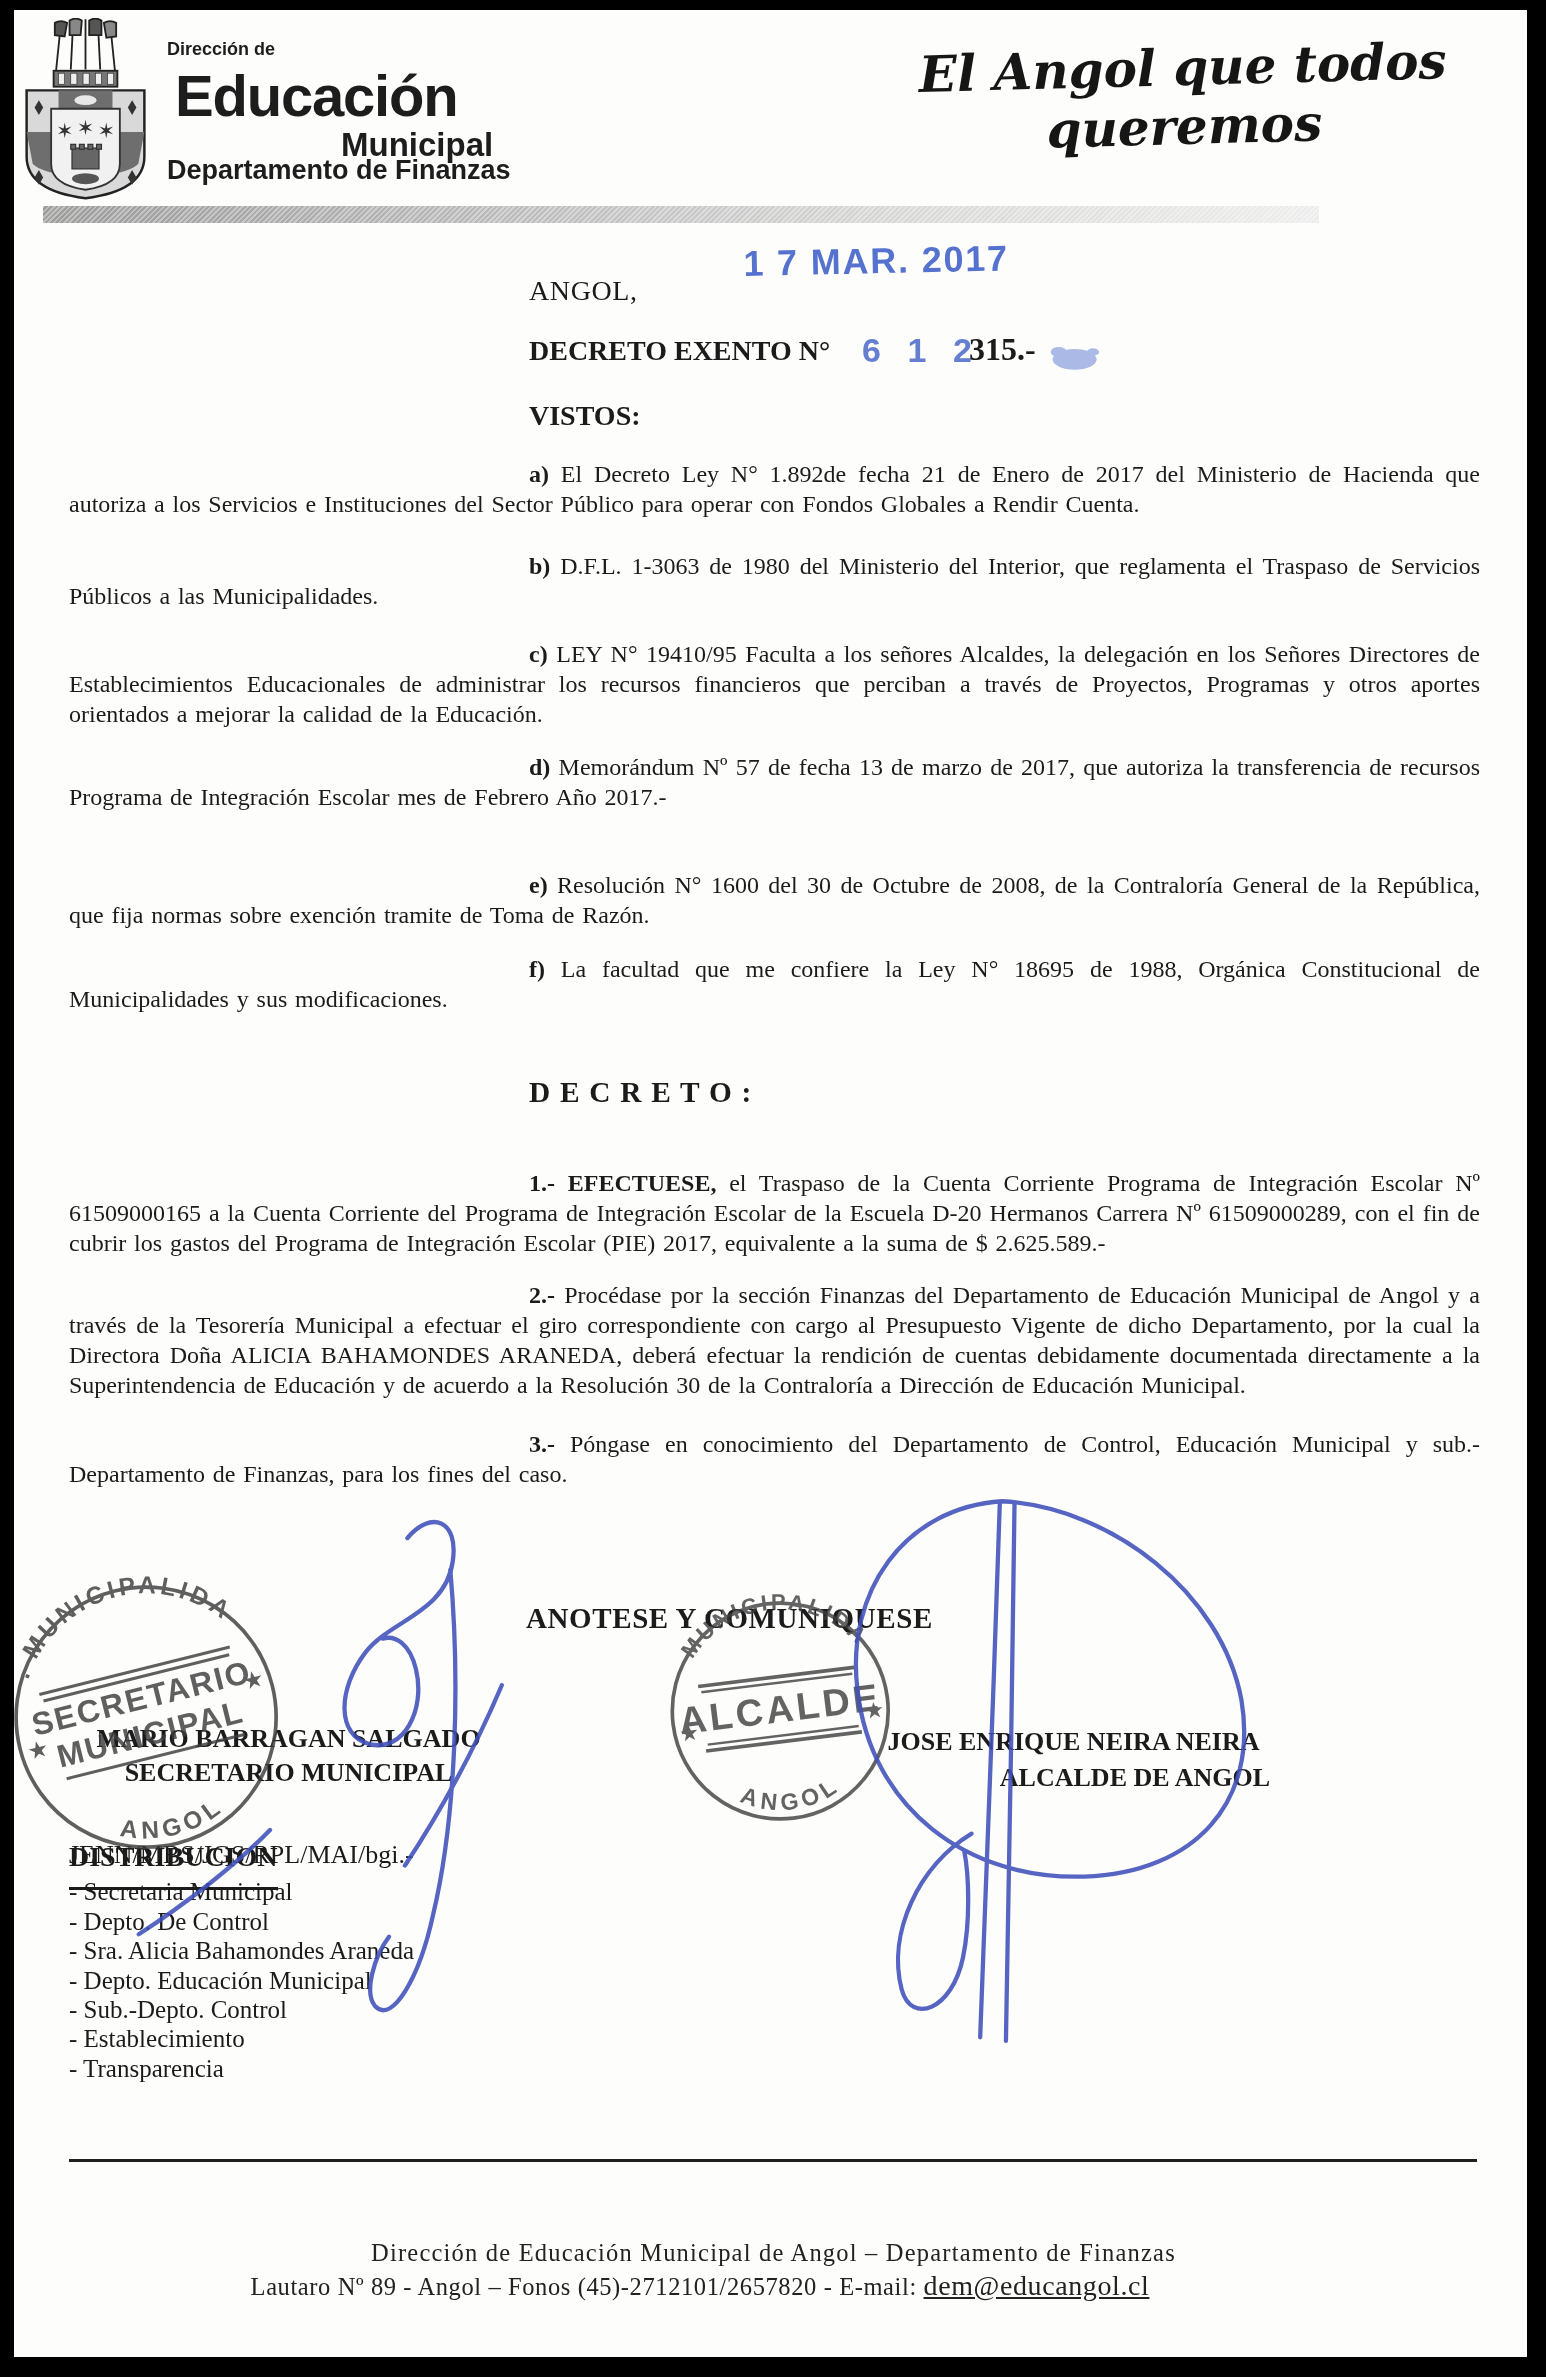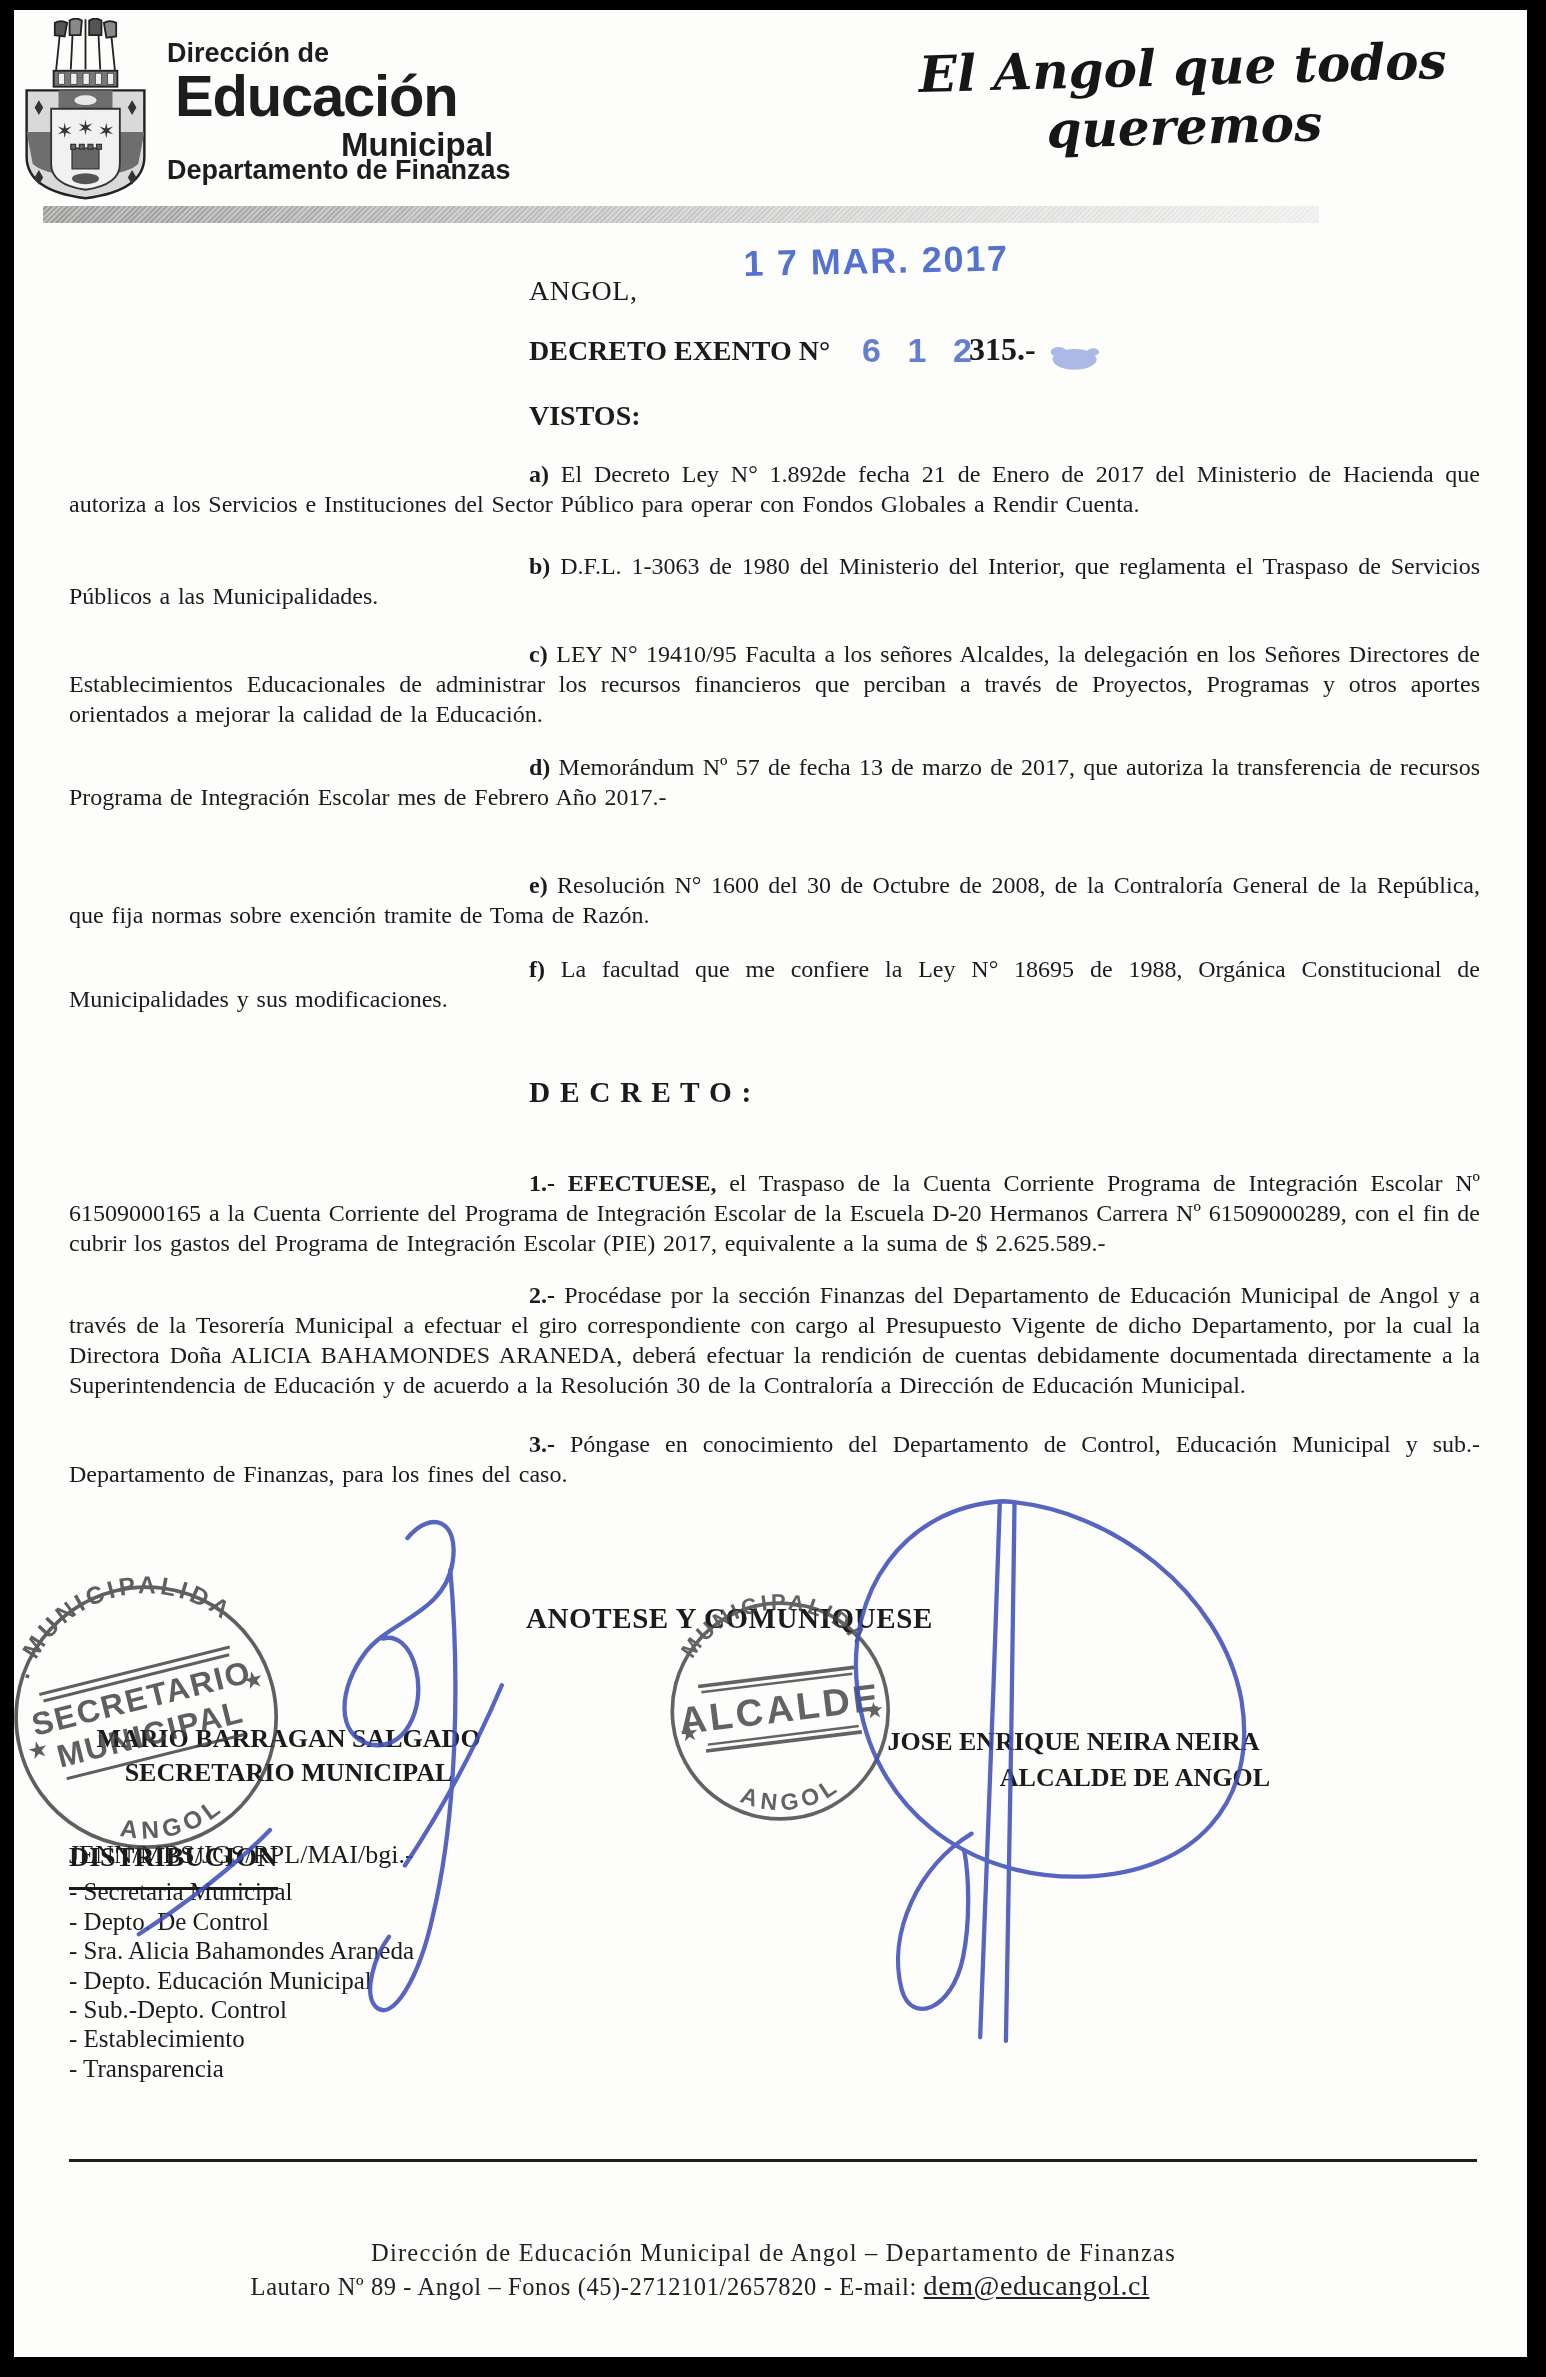--- a/index.html
+++ b/index.html
@@ -6,21 +6,21 @@
   .canvas{position:relative;width:1547px;height:2377px;background:#fdfdfc;overflow:hidden;
           font-family:"Liberation Serif", serif;color:#1b1b1b;}
   .abs{position:absolute;}
   
   .b-top{left:0;top:0;width:1547px;height:9.8px;background:#000;}
   .b-left{left:0;top:0;width:13.5px;height:2377px;background:#000;}
   .b-right{left:1527px;top:0;width:19.6px;height:2377px;background:#000;}
   .b-bottom{left:0;top:2357px;width:1547px;height:20px;background:#000;}
   
   .hdr-sans{font-family:"Liberation Sans", sans-serif;font-weight:bold;color:#1d1d1d;line-height:1;}
-  .dept1{left:167px;top:40px;font-size:27px;text-align:center;}
+  .dept1{left:167px;top:40px;font-size:18px;text-align:center;}
   .dept2{left:175px;top:67px;font-size:58px;letter-spacing:-1.2px;}
   .dept3{left:341px;top:128px;font-size:33px;}
   .dept4{left:167px;top:157px;font-size:27px;}
   .slogan{left:877px;top:38px;width:613px;font-family:"DejaVu Serif", serif;font-style:italic;
           font-weight:bold;font-size:50px;text-align:center;transform:rotate(-1.5deg);color:#161616;}
   .grayband{left:43px;top:206px;width:1276px;height:16.6px;
      background:linear-gradient(90deg, rgba(110,110,110,.68), rgba(140,140,140,.55) 40%, rgba(175,175,175,.45) 70%, rgba(205,205,205,.33));
      background-blend-mode:multiply;}
   .grayband:after{content:"";display:block;width:100%;height:100%;
      background:repeating-linear-gradient(135deg, rgba(255,255,255,.35) 0 1.8px, rgba(0,0,0,0) 1.8px 3.7px);}

